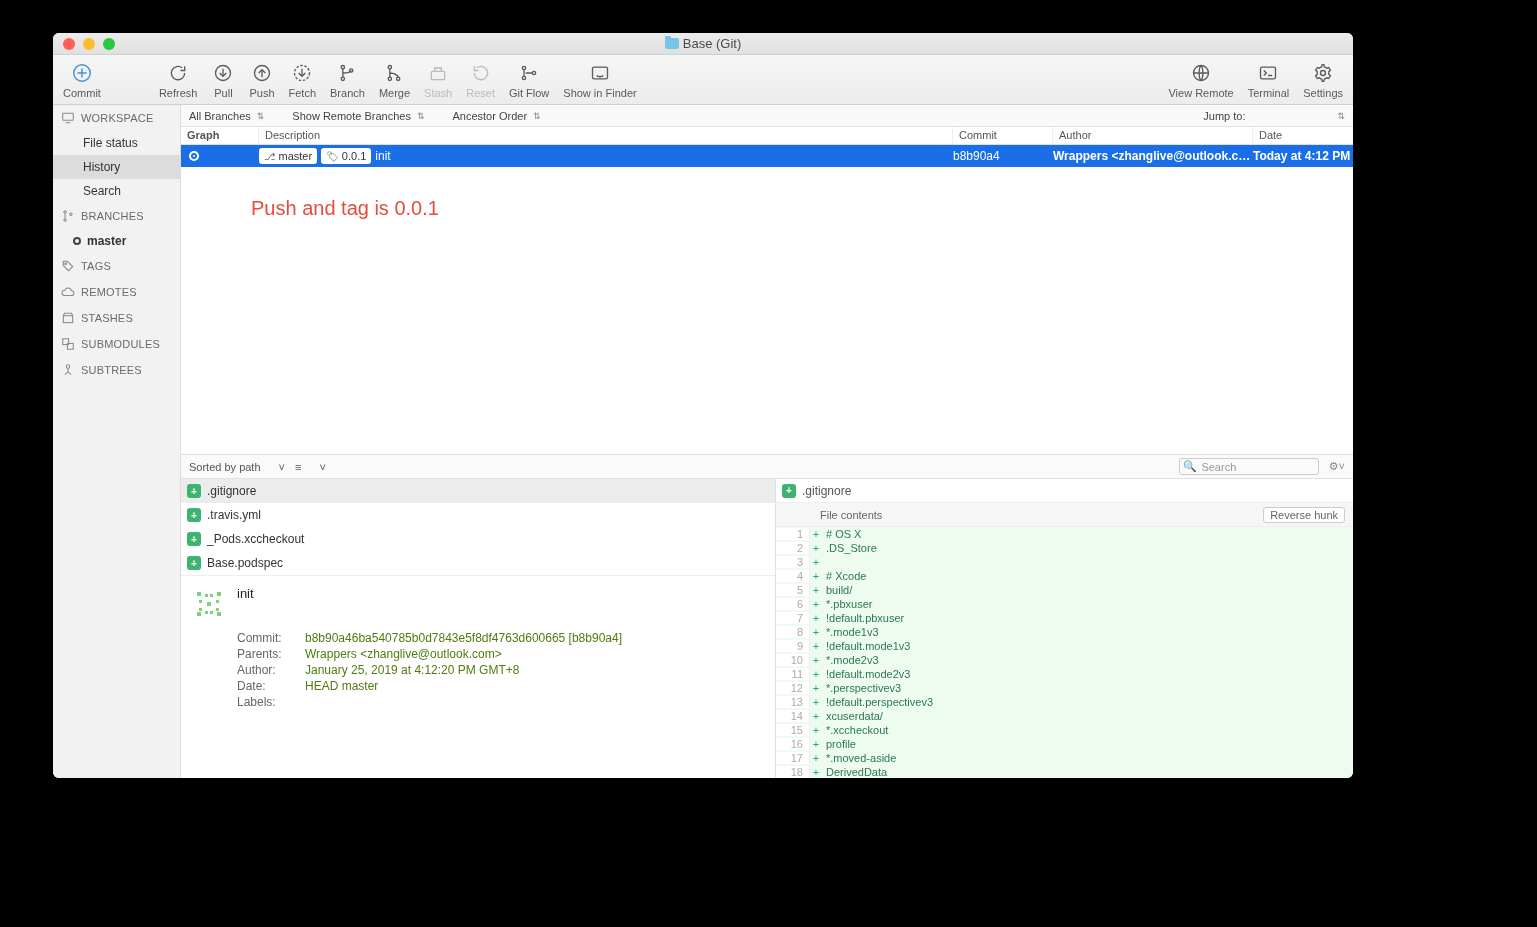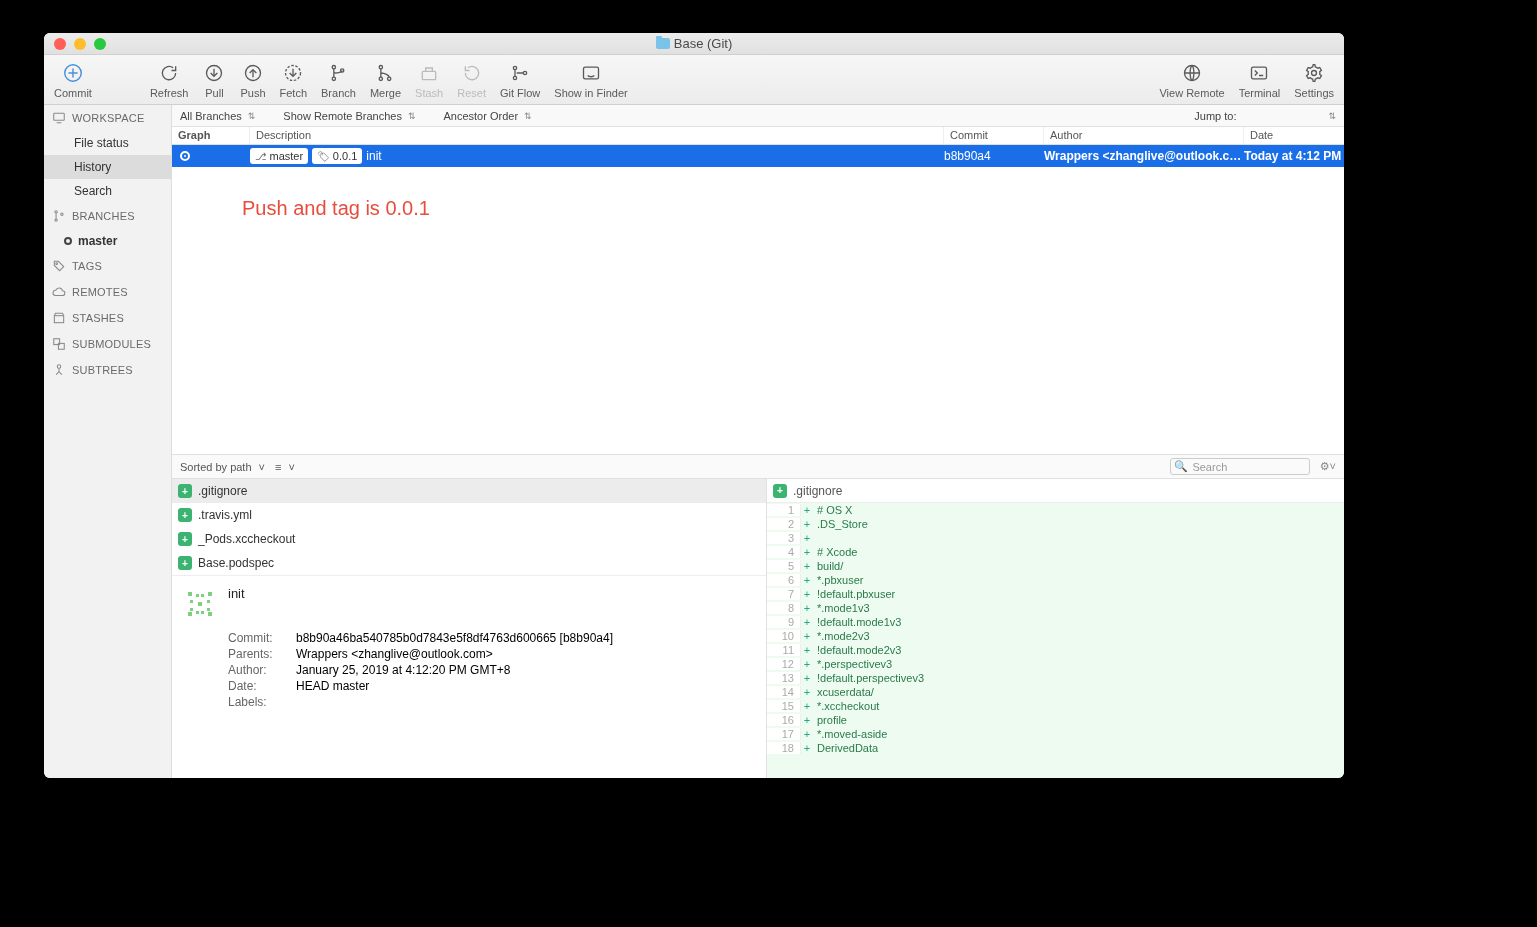--- a/index.html
+++ b/index.html
@@ -1,17 +1,17 @@
 <!DOCTYPE html>
 <html><head>
 <meta charset="utf-8">
 <style>
   * { box-sizing: border-box; margin: 0; padding: 0; font-family: -apple-system, BlinkMacSystemFont, "Helvetica Neue", sans-serif; }
   body { background: #000; width: 1537px; height: 927px; position: relative; }
-  .window { position: absolute; left: 44px; top: 33px; width: 1300px; height: 745px; background: #fff; border-radius: 6px; overflow: hidden; box-shadow: 0 10px 40px rgba(0,0,0,0.5); display: flex; flex-direction: column; }
+  .window { position: absolute; left: 53px; top: 33px; width: 1300px; height: 745px; background: #fff; border-radius: 6px; overflow: hidden; box-shadow: 0 10px 40px rgba(0,0,0,0.5); display: flex; flex-direction: column; }
   .titlebar { height: 22px; background: linear-gradient(#ececec,#e0e0e0); display: flex; align-items: center; position: relative; border-bottom: 1px solid #d0d0d0; }
   .traffic-lights { display: flex; gap: 8px; margin-left: 10px; }
   .tl { width: 12px; height: 12px; border-radius: 6px; }
   .tl.red { background: #ff5f57; }
   .tl.yellow { background: #ffbd2e; }
   .tl.green { background: #28c940; }
   .title-center { position: absolute; left: 0; right: 0; text-align: center; font-size: 13px; color: #4a4a4a; display: flex; align-items: center; justify-content: center; gap: 4px; }
   .folder-icon { width: 14px; height: 11px; background: #7ac3e8; border-radius: 2px; position: relative; display: inline-block; }
   .folder-icon:before { content:''; position:absolute; top:-2px; left:0; width:6px; height:3px; background:#7ac3e8; border-radius:1px 1px 0 0; }
   .toolbar { height: 50px; background: linear-gradient(#f6f6f6,#ececec); border-bottom: 1px solid #d0d0d0; display: flex; align-items: center; padding: 0 10px; gap: 14px; }
@@ -45,38 +45,38 @@
   .commit-dot:after { content:''; position:absolute; left:2px; top:2px; width:2px; height:2px; background:#fff; border-radius:50%; }
   .commit-row .desc-cell { flex:1; display:flex; align-items:center; gap:4px; }
   .badge { background:#fff; color:#333; border-radius:3px; padding:0 5px; font-size:11px; display:inline-flex; align-items:center; gap:3px; height:16px; }
   .badge .bicon { font-size:10px; color:#666; }
   .commit-row .commit-cell { width:100px; }
   .commit-row .author-cell { width:200px; font-weight:600; overflow:hidden; text-overflow:ellipsis; white-space:nowrap; }
   .commit-row .date-cell { width:100px; font-weight:600; }
   .canvas-area { flex:1; background:#fff; position:relative; }
   .annotation { position:absolute; left:70px; top:30px; font-size:20px; color:#e74c3c; }
   .detail-toolbar { height:24px; border-top:1px solid #e0e0e0; background:#fafafa; display:flex; align-items:center; padding:0 8px; font-size:11px; color:#555; gap:10px; }
-  .detail-toolbar .sort-drop { display:flex; align-items:center; gap:7px; cursor:pointer; }
+  .detail-toolbar .sort-drop { display:flex; align-items:center; gap:18px; cursor:pointer; }
   .detail-toolbar .spacer { flex:1; }
   .detail-toolbar .search-box { width:140px; height:17px; border:1px solid #ccc; border-radius:3px; display:flex; align-items:center; padding:0 4px; gap:4px; color:#999; font-size:11px; }
   .detail-toolbar .gear { color:#888; cursor:pointer; }
   .detail-area { flex:0 0 300px; display:flex; border-top:1px solid #e0e0e0; overflow:hidden; }
   .file-list-pane { width:595px; border-right:1px solid #e0e0e0; display:flex; flex-direction:column; overflow:hidden; }
   .file-list { }
   .file-row { height:24px; display:flex; align-items:center; padding:0 6px; gap:6px; font-size:12px; color:#333; cursor:pointer; }
   .file-row.selected { background:#ececec; }
   .file-badge { width:14px; height:14px; background:#3cb371; border-radius:3px; color:#fff; font-size:10px; display:flex; align-items:center; justify-content:center; font-weight:bold; }
   .commit-meta { padding:10px 10px; display:flex; gap:10px; border-top:1px solid #eee; font-size:12px; }
   .avatar { width:36px; height:36px; background:#fff; display:flex; align-items:center; justify-content:center; }
   .avatar svg { width:32px; height:32px; }
   .meta-body { flex:1; }
   .meta-body .msg { font-size:13px; color:#222; margin-bottom:30px; }
   .meta-table { display:grid; grid-template-columns: 60px auto; row-gap:2px; column-gap:8px; font-size:12px; }
   .meta-table .mlabel { color:#666; }
-  .meta-table .mval { color:#000000; }
+  .meta-table .mval { color:#4d7c0f; }
   .diff-pane { flex:1; display:flex; flex-direction:column; overflow:hidden; }
   .diff-file-header { height:24px; display:flex; align-items:center; padding:0 6px; gap:6px; font-size:12px; color:#555; border-bottom:1px solid #eee; }
   .diff-hunk-header { height:24px; background:#f6f6f6; display:flex; align-items:center; justify-content:space-between; padding:0 8px 0 44px; font-size:11px; color:#666; border-bottom:1px solid #eee; }
   .reverse-hunk { border:1px solid #ccc; border-radius:3px; padding:1px 6px; font-size:11px; background:#fff; cursor:pointer; }
   .diff-lines { flex:1; overflow:hidden; font-family: Menlo, Monaco, monospace; font-size:11px; background:#eefbf1; }
   .diff-line { display:flex; height:14px; align-items:center; }
   .diff-line .lineno { width:34px; text-align:right; padding-right:6px; color:#aaa; background:#fff; border-right:1px solid #eee; }
   .diff-line .plus { width:12px; text-align:center; color:#2a8; }
   .diff-line .code { padding-left:4px; color:#2a7a4a; white-space:pre; }
   .sb-icon { width:14px; height:14px; display:inline-flex; align-items:center; justify-content:center; color:#8a8a8a; }
@@ -444,20 +444,24 @@
               </div>
             </div>
           </div>
         </div>
 
         <div class="diff-pane">
           <div class="diff-file-header">
             <span class="file-badge">+</span>
             <span>.gitignore</span>
           </div>
+          <div class="diff-hunk-header">
+            <span>File contents</span>
+            <span class="reverse-hunk">Reverse hunk</span>
+          </div>
           <div class="diff-lines" id="diff-lines">
               <div class="diff-line">
                 <span class="lineno">1</span>
                 <span class="plus">+</span>
                 <span class="code"># OS X</span>
               </div>
               <div class="diff-line">
                 <span class="lineno">2</span>
                 <span class="plus">+</span>
                 <span class="code">.DS_Store</span>

